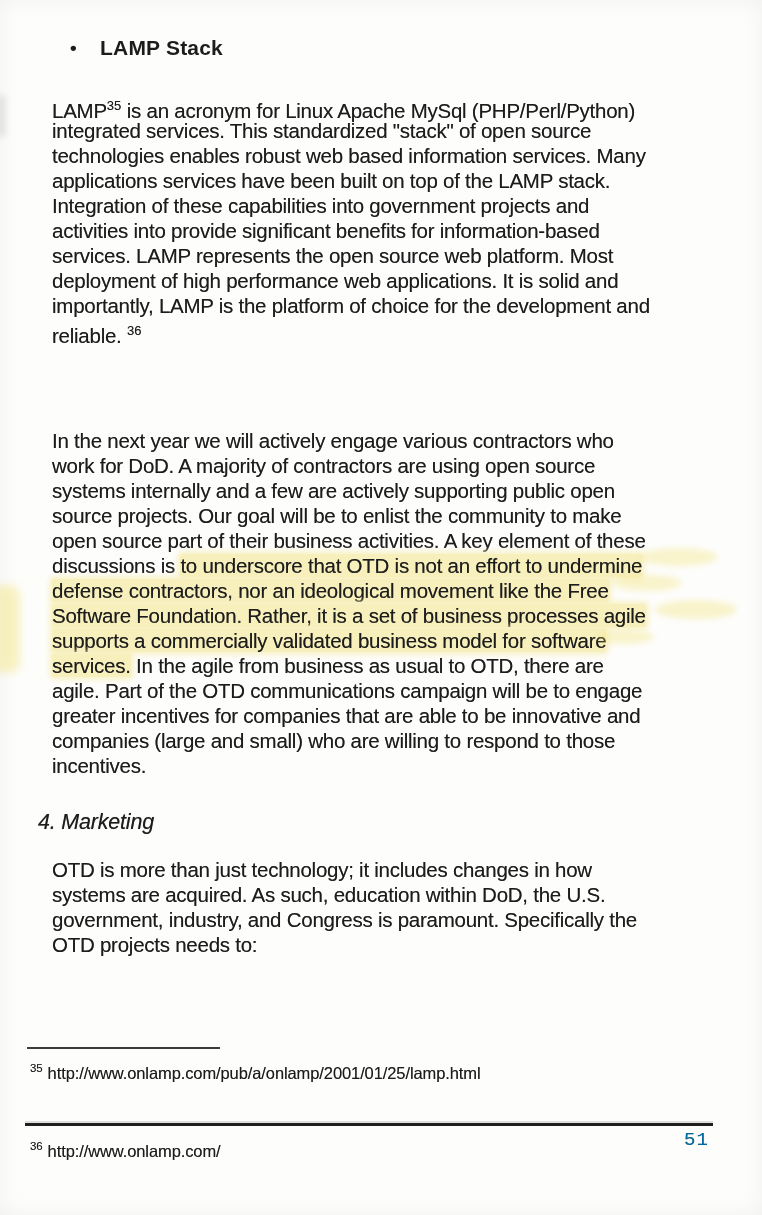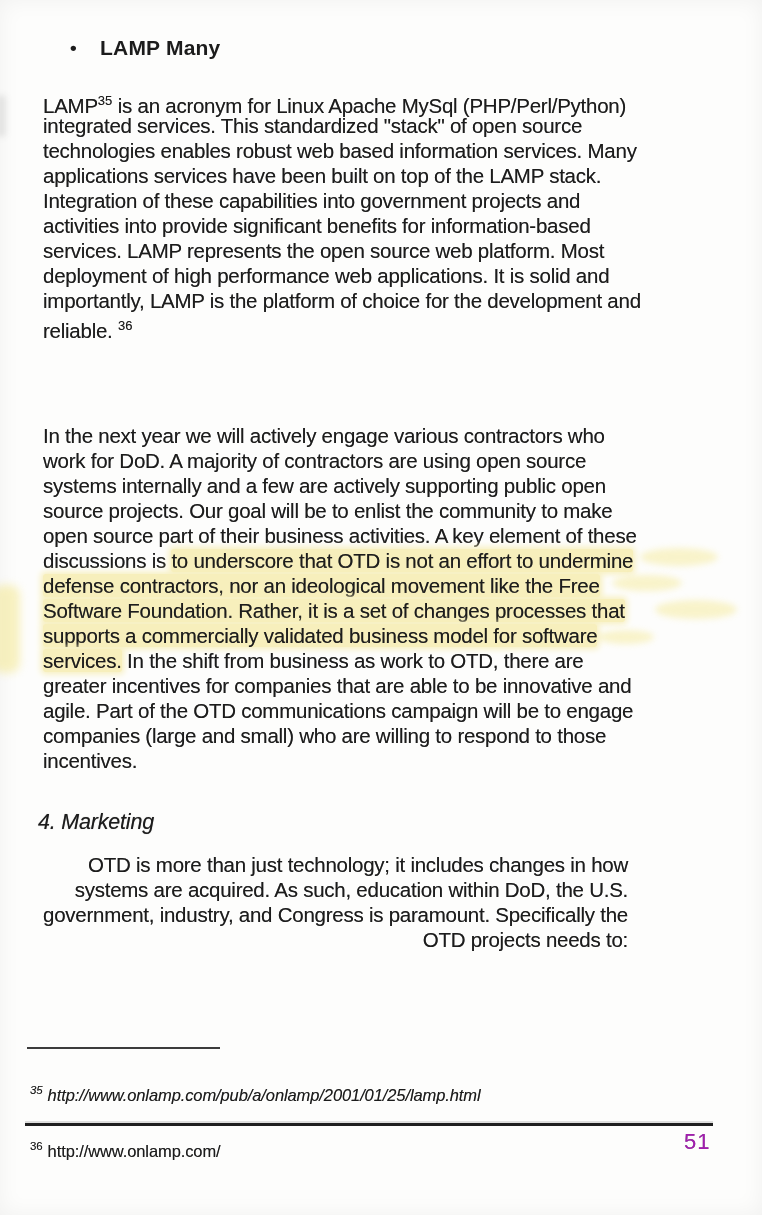--- a/index.html
+++ b/index.html
@@ -16,28 +16,28 @@
     color: var(--ink, #1c1c1c);
     box-shadow: inset 0 0 22px rgba(0,0,0,0.05);
   }
   
   .bullet-row { position: absolute; top: 36px; left: 70px; font-size: 21px; font-weight: bold; }
   .bullet { display: inline-block; width: 30px; font-size: 19px; transform: translateY(-1px); }
   .bullet-label { letter-spacing: 0.2px; }
 
   
   .para {
-    position: absolute; left: 43px;
-    font-size: 20.5px; line-height: 25px;
+    position: absolute; left: 52px;
+    font-size: 20.5px; line-height: 36px;
     letter-spacing: -0.25px;
     text-shadow: 0 0 0.6px rgba(20,20,20,0.55);
   }
   .p-lamp { top: 88px; }
   .p-contract { top: 423px; }
-  .p-marketing { top: 852px; text-align: right; }
+  .p-marketing { top: 852px; }
   .tline { white-space: nowrap; height: 25px; }
   .tline sup { font-size: 13px; letter-spacing: 0; }
 
   .hl {
     background: var(--hl-soft, #f7efbc);
     box-shadow: 0 0 6px 2px var(--hl-soft, #f7efbc);
     border-radius: 2px;
   }
 
   
@@ -54,30 +54,30 @@
   }
 
   
   .fn-sep { position: absolute; top: 1047px; left: 27px; width: 193px; height: 2px; background: #3c3c3c; }
   .footnote {
     position: absolute; left: 30px;
     font-size: 16.5px; letter-spacing: -0.1px;
     text-shadow: 0 0 0.5px rgba(20,20,20,0.5);
   }
   .footnote sup { font-size: 11.5px; margin-right: 5px; }
-  .fn1 { top: 1084px; font-style: italic; }
+  .fn1 { top: 1062px; }
   .fn2 { top: 1092px; margin-top: 48px; }
 
   .bottom-rule {
     position: absolute; top: 1123px; left: 25px; width: 688px; height: 3px;
     background: #1f1f1f; box-shadow: 0 -2px 0 rgba(0,0,0,0.12);
   }
   .page-number {
     position: absolute; top: 1129px; left: 684px;
-    font-family: Liberation Sans, sans-serif; font-size: 22px; letter-spacing: 1px; color: #a21caf;
+    font-family: Liberation Mono, monospace; font-size: 19px; letter-spacing: 1px; color: #0369a1;
     text-shadow: 0 0 0.6px rgba(20,20,20,0.5);
   }
 
   
   .smudge { position: absolute; pointer-events: none; }
   .hl-streak-left {
     top: 585px; left: -8px; width: 28px; height: 88px;
     background: var(--hl-strong, #f3e686); opacity: 0.5; filter: blur(4px); border-radius: 10px;
   }
   .hl-blob { background: var(--hl-strong, #f3e686); opacity: 0.42; filter: blur(3px); border-radius: 50%; }
@@ -89,21 +89,21 @@
     top: 95px; left: -3px; width: 9px; height: 42px;
     background: rgba(40,40,40,0.1); filter: blur(3px); border-radius: 4px;
   }
 </style>
 </head>
 <body>
 
 <div class="page">
 
   <div class="bullet-row">
-    <span class="bullet">•</span><span class="bullet-label">LAMP Many</span>
+    <span class="bullet">•</span><span class="bullet-label">LAMP Stack</span>
   </div>
 
   <div class="para p-lamp">
       <div class="tline"><span>LAMP</span><sup>35</sup><span> is an acronym for Linux Apache MySql (PHP/Perl/Python)</span></div>
       <div class="tline"><span>integrated services. This standardized "stack" of open source</span></div>
       <div class="tline"><span>technologies enables robust web based information services. Many</span></div>
       <div class="tline"><span>applications services have been built on top of the LAMP stack.</span></div>
       <div class="tline"><span>Integration of these capabilities into government projects and</span></div>
       <div class="tline"><span>activities into provide significant benefits for information-based</span></div>
       <div class="tline"><span>services. LAMP represents the open source web platform. Most</span></div>
@@ -114,25 +114,25 @@
 
 
   <div class="para p-contract">
       <div class="tline"><span>In the next year we will actively engage various contractors who</span></div>
       <div class="tline"><span>work for DoD. A majority of contractors are using open source</span></div>
       <div class="tline"><span>systems internally and a few are actively supporting public open</span></div>
       <div class="tline"><span>source projects. Our goal will be to enlist the community to make</span></div>
       <div class="tline"><span>open source part of their business activities. A key element of these</span></div>
       <div class="tline"><span>discussions is </span><span class="hl">to underscore that OTD is not an effort to undermine</span></div>
       <div class="tline"><span class="hl">defense contractors, nor an ideological movement like the Free</span></div>
-      <div class="tline"><span class="hl">Software Foundation. Rather, it is a set of changes processes that</span></div>
+      <div class="tline"><span class="hl">Software Foundation. Rather, it is a set of business processes agile</span></div>
       <div class="tline"><span class="hl">supports a commercially validated business model for software</span></div>
-      <div class="tline"><span class="hl">services.</span><span> In the shift from business as work to OTD, there are</span></div>
+      <div class="tline"><span class="hl">services.</span><span> In the agile from business as usual to OTD, there are</span></div>
+      <div class="tline"><span>agile. Part of the OTD communications campaign will be to engage</span></div>
       <div class="tline"><span>greater incentives for companies that are able to be innovative and</span></div>
-      <div class="tline"><span>agile. Part of the OTD communications campaign will be to engage</span></div>
       <div class="tline"><span>companies (large and small) who are willing to respond to those</span></div>
       <div class="tline"><span>incentives.</span></div>
     </div>
 
   <h2 class="h-italic">4. Marketing</h2>
 
   <div class="para p-marketing">
       <div class="tline"><span>OTD is more than just technology; it includes changes in how</span></div>
       <div class="tline"><span>systems are acquired. As such, education within DoD, the U.S.</span></div>
       <div class="tline"><span>government, industry, and Congress is paramount. Specifically the</span></div>

